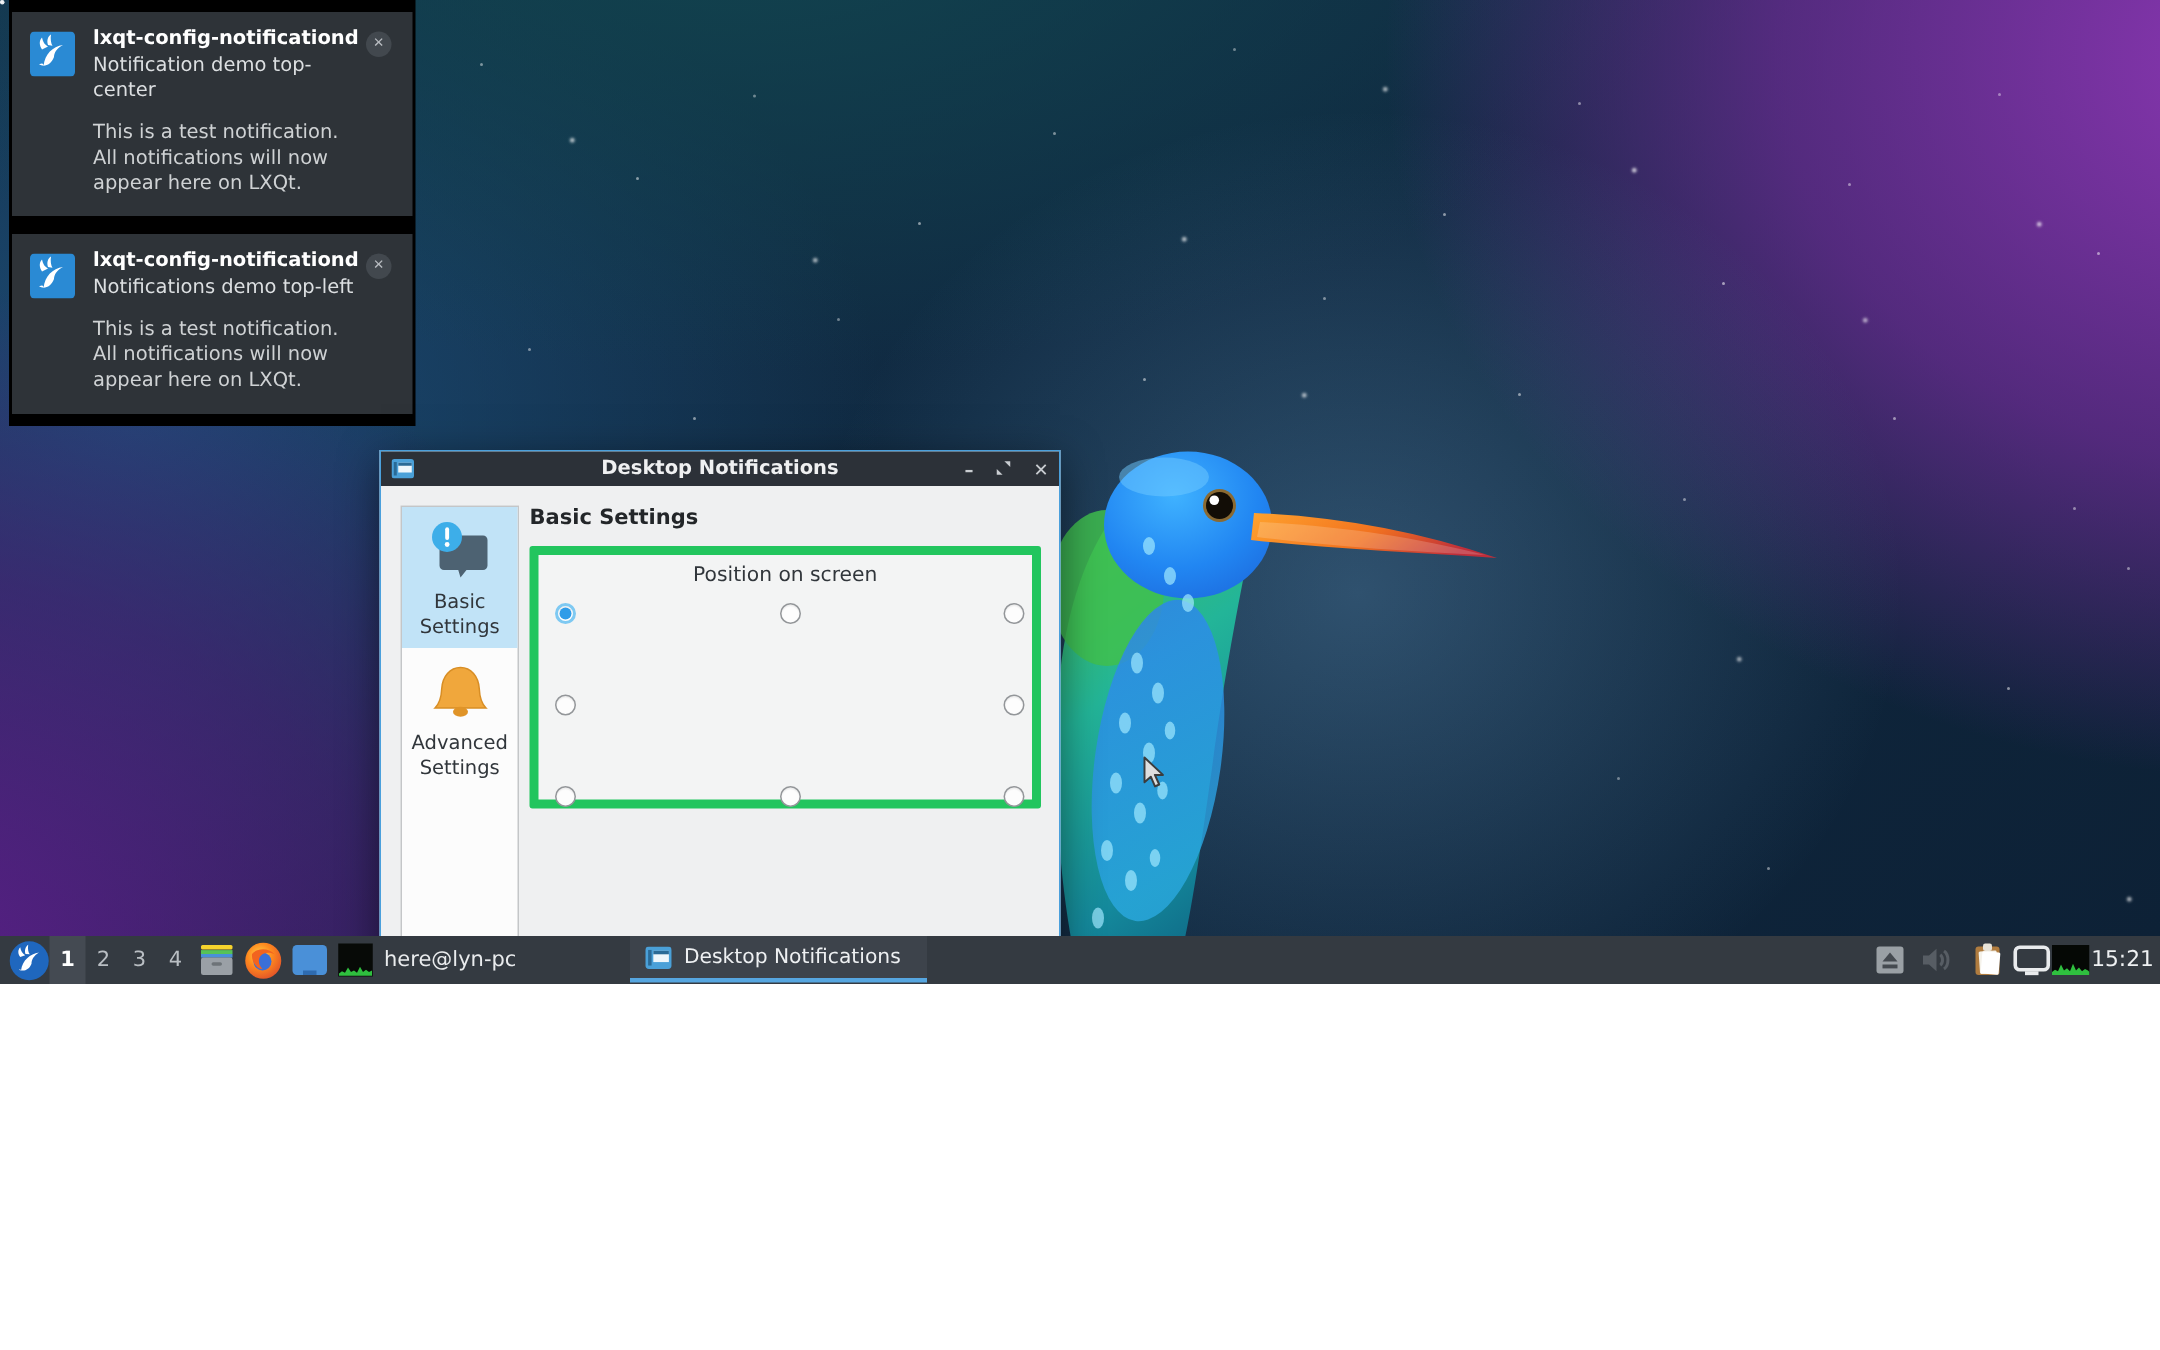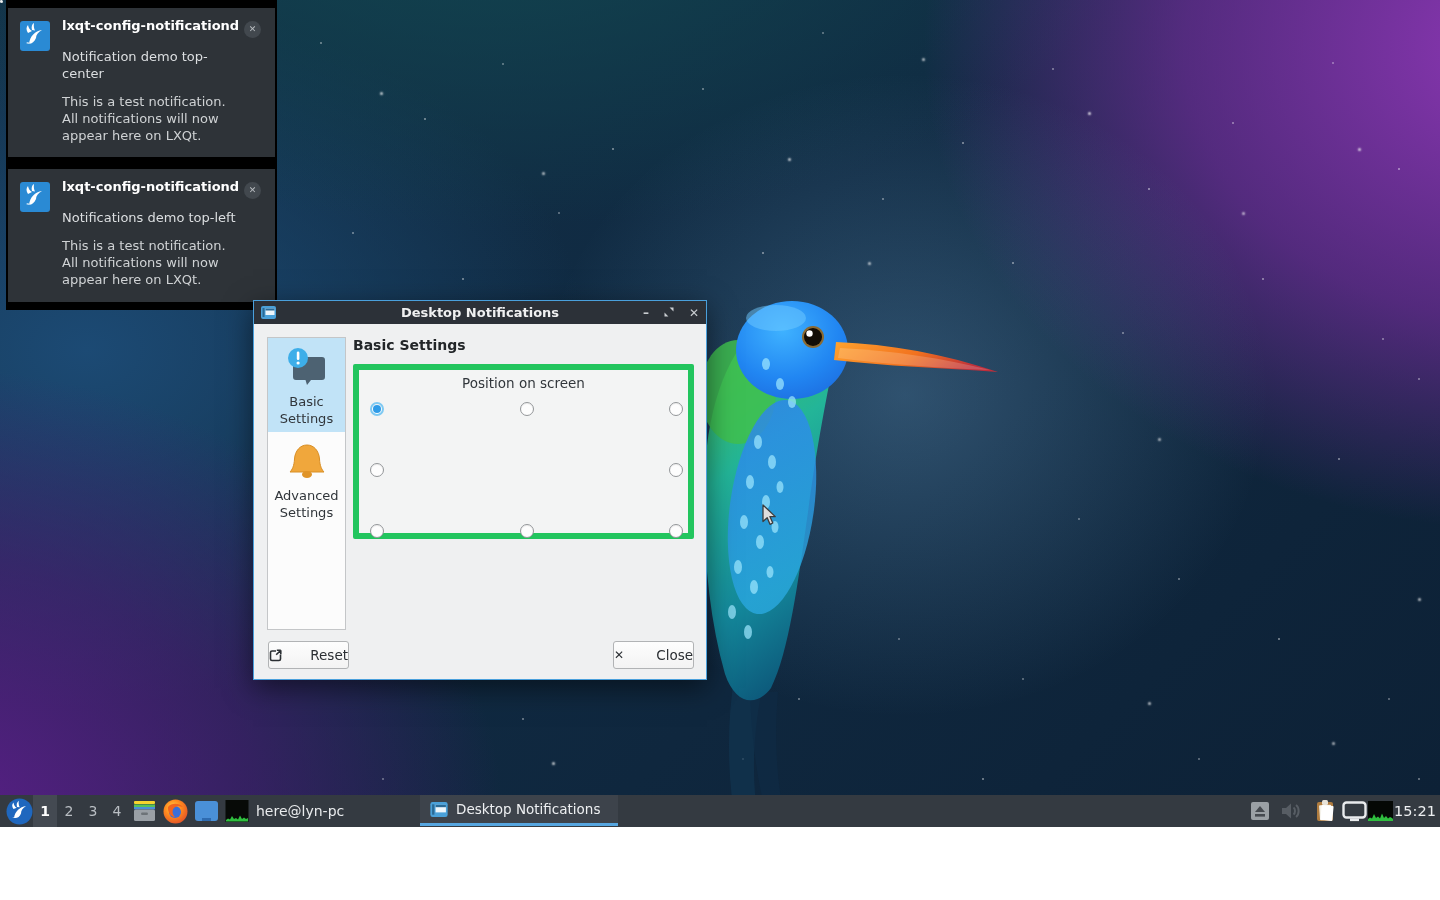--- a/index.html
+++ b/index.html
@@ -1,18 +1,18 @@
 <!DOCTYPE html>
 <html><head>
 <meta charset="utf-8">
 <style>
   * { margin:0; padding:0; box-sizing:border-box; }
   html,body { width:1440px; height:900px; overflow:hidden; }
   body { font-family:"DejaVu Sans","Liberation Sans",sans-serif; }
-  .screen { position:relative; width:1440px; height:827px; overflow:hidden; background:#fdba74; }
+  .screen { position:relative; width:1440px; height:656px; overflow:hidden; background:#fdba74; }
 
   
   .desktop {
     position:absolute; inset:0 0 32px 0;
     background:
       radial-gradient(520px 460px at 905px 395px, rgba(130,190,235,.28), transparent 70%),
       radial-gradient(900px 720px at 106% 6%, #8d37b5 0%, rgba(125,45,165,.62) 38%, transparent 67%),
       radial-gradient(820px 640px at -6% 104%, #5c1f8a 0%, rgba(82,26,122,.55) 42%, transparent 72%),
       radial-gradient(1050px 520px at 34% -12%, #11454f 0%, transparent 62%),
       radial-gradient(760px 540px at 6% 44%, #1c4a74, transparent 66%),
@@ -47,21 +47,21 @@
   }
   .bird-svg { position:absolute; left:680px; top:292px; }
 
   
   .notif-stack { position:absolute; left:6px; top:0; width:271px; background:#000;
     padding:8px 2px; display:flex; flex-direction:column; gap:12px; }
   .notif { background:#2e3338; padding:11px 8px 13px 12px; display:flex; align-items:flex-start; }
   .n-icon { flex:0 0 30px; width:30px; height:30px; margin-top:2px; }
   .n-texts { margin-left:12px; width:178px; }
   .n-title { color:#ffffff; font-weight:bold; font-size:13px; line-height:1.15; }
-  .n-summary { color:#dcdfe1; font-size:13px; line-height:1.3; margin-top:15px; }
+  .n-summary { color:#dcdfe1; font-size:13px; line-height:1.3; margin-top:2px; }
   .n-body { color:#cfd2d4; font-size:13px; line-height:1.3; margin-top:11px; }
   .n-close { margin-left:4px; margin-top:2px; flex:0 0 17px; width:17px; height:17px; border-radius:50%;
     background:#42484e; color:#b9bdc1; font-size:9px; line-height:17px; text-align:center; cursor:default; }
 
   
   .window { position:absolute; left:253px; top:300px; width:454px; height:380px;
     background:#eff0f1; border:1px solid #4aa0dc; box-shadow:0 8px 26px rgba(0,0,0,.5); }
   .titlebar { position:absolute; left:0; top:0; right:0; height:23px; background:#2c3138;
     display:flex; align-items:center; padding:0 7px; }
   .tb-title { position:absolute; left:0; right:0; text-align:center; color:#eff0f1;

